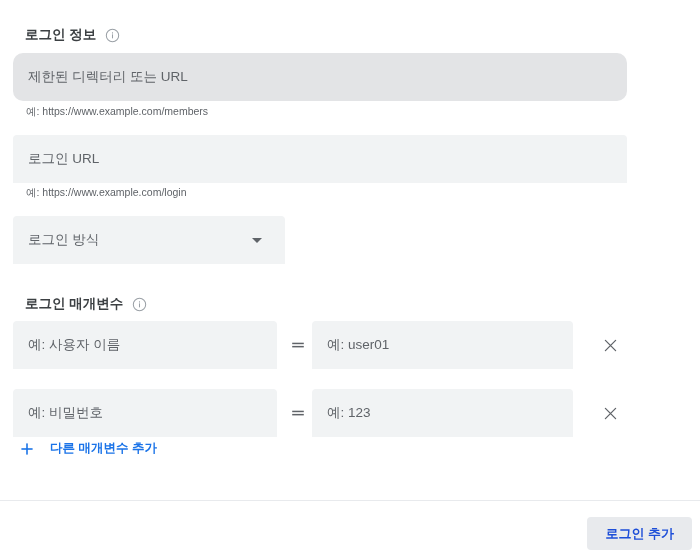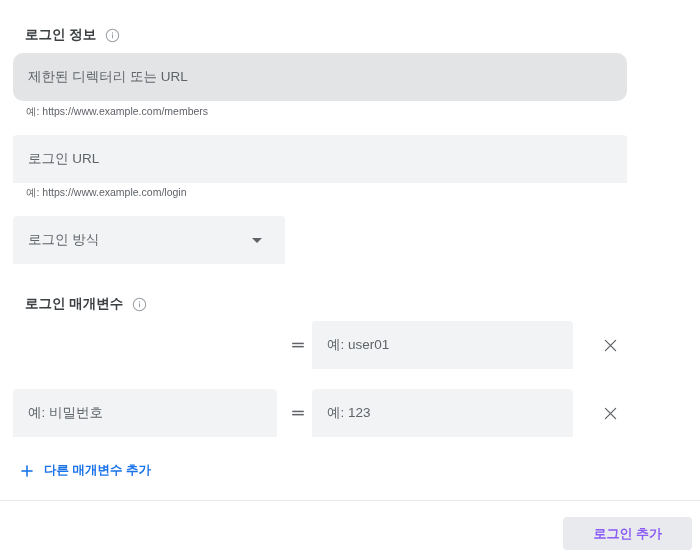--- a/index.html
+++ b/index.html
@@ -221,24 +221,24 @@
     background: transparent;
     border: none;
     padding: 0;
   }
   .remove-btn svg { display: block; }
 
   
   .add-param {
     position: absolute;
     left: 20px;
-    top: 462px;
-    display: flex;
-    align-items: center;
-    gap: 10px;
+    top: 440px;
+    display: flex;
+    align-items: center;
+    gap: 16px;
     cursor: pointer;
     background: none;
     border: none;
     padding: 0;
     font-family: inherit;
   }
   .plus-icon {
     width: 14px;
     height: 14px;
     flex: 0 0 auto;
@@ -264,23 +264,23 @@
     border-top: 1px solid #e8eaed;
     background: #ffffff;
   }
   .primary-button {
     position: absolute;
     right: 8px;
     top: 16px;
     min-width: 96px;
     height: 33px;
     box-sizing: border-box;
-    padding: 0 30px;
+    padding: 0 18px;
     background: #e8eaed;
-    color: #8b5cf6;
+    color: #1d4ed8;
     border: none;
     border-radius: 4px;
     font-family: inherit;
     font-size: 13px;
     font-weight: 700;
     line-height: 33px;
     text-align: center;
     cursor: default;
     white-space: nowrap;
   }
@@ -323,20 +323,23 @@
       <span class="info-icon" title="정보">
         <svg viewBox="0 0 16 16" width="15" height="15" aria-hidden="true">
           <circle cx="8" cy="8" r="6.6" fill="none" stroke="#9aa0a6" stroke-width="1.1"></circle>
           <rect x="7.45" y="6.8" width="1.1" height="4.2" fill="#9aa0a6"></rect>
           <rect x="7.45" y="4.6" width="1.1" height="1.3" fill="#9aa0a6"></rect>
         </svg>
       </span>
     </div>
 
     <div class="param-row param-row-1">
+      <div class="param-key">
+        <span class="ph">예: 사용자 이름</span>
+      </div>
       <div class="equals">
         <svg viewBox="0 0 16 16" width="16" height="16" aria-hidden="true">
           <rect x="2.2" y="5.7" width="11.6" height="1.5" fill="#5f6368"></rect>
           <rect x="2.2" y="8.9" width="11.6" height="1.5" fill="#5f6368"></rect>
         </svg>
       </div>
       <div class="param-val">
         <span class="ph">예: user01</span>
       </div>
       <button class="remove-btn">

